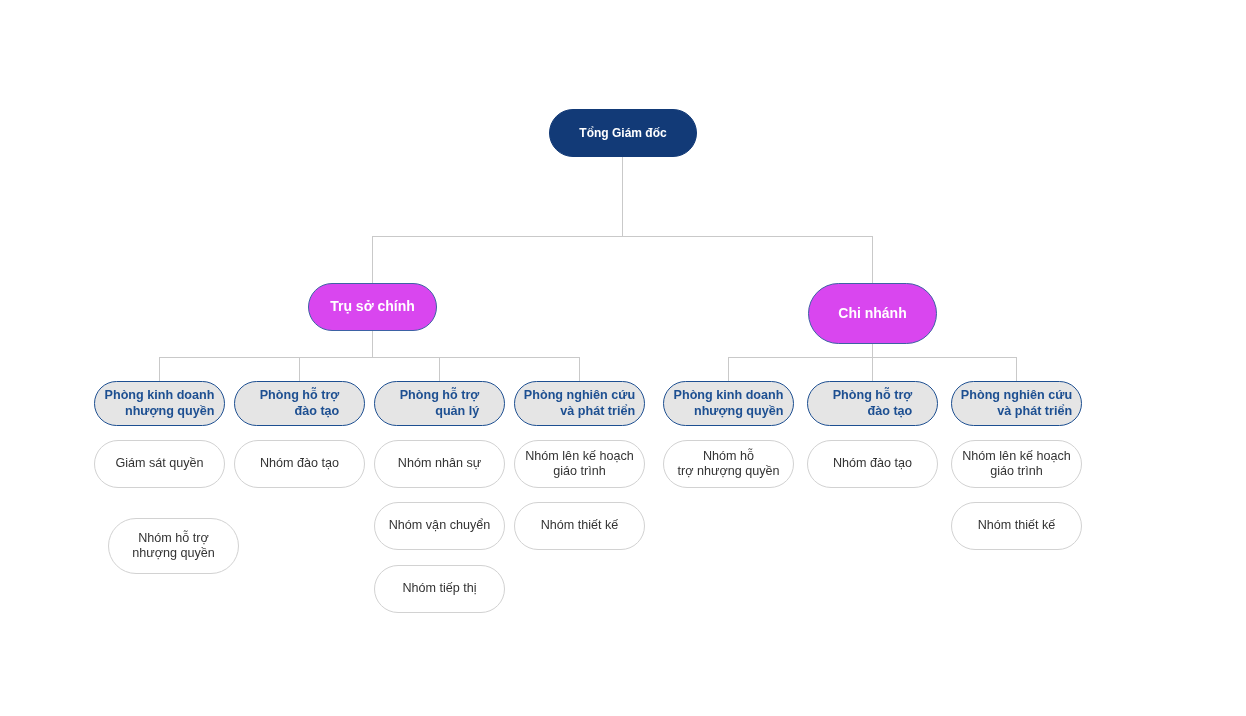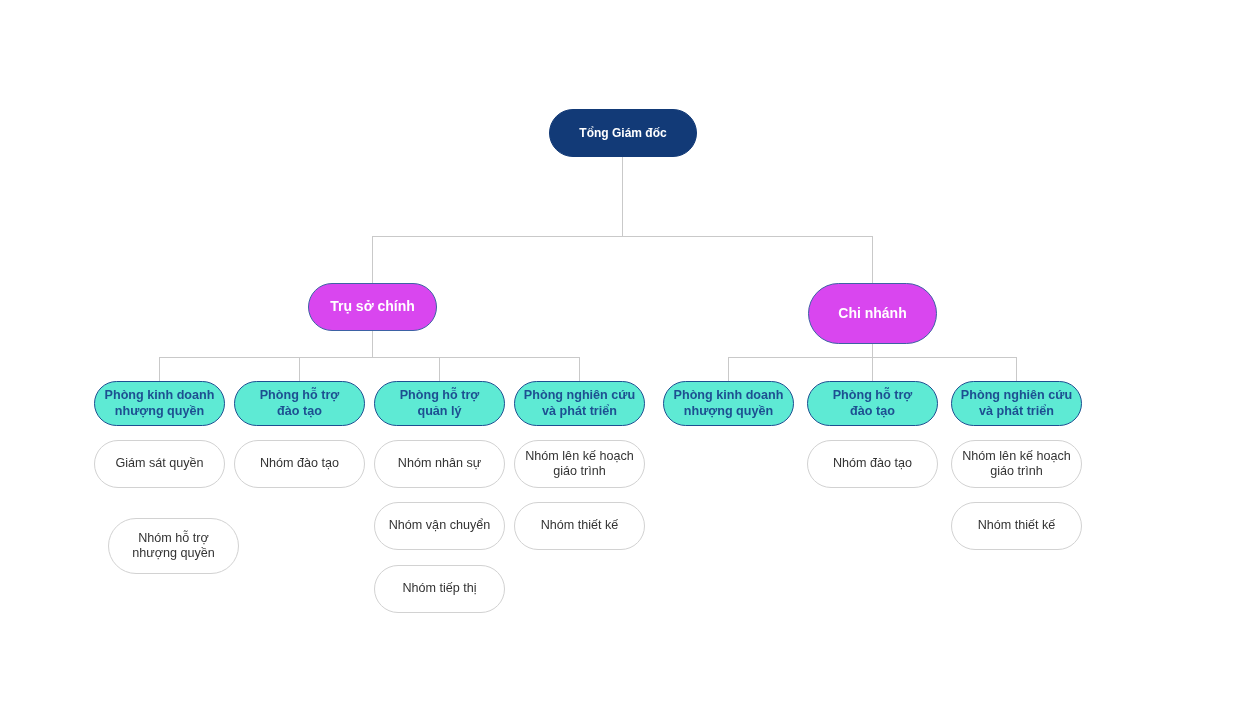--- a/index.html
+++ b/index.html
@@ -52,25 +52,26 @@
   .node.lvl2 {
     background: #d946ef;
     color: #ffffff;
     font-size: 14px;
     font-weight: bold;
     border: 1px solid #3d62a4;
   }
 
   
   .node.lvl3 {
-    background: #5eead4;
+    background: #e5e5e5;
     color: #1d4f91;
     font-size: 12.6px;
     font-weight: bold;
     border: 1.4px solid #1d4f91;
+    text-align: right;
   }
 
   
   .node.lvl4 {
     background: #ffffff;
     color: #333333;
     font-size: 12.6px;
     font-weight: normal;
     border: 1px solid #d2d2d2;
   }
@@ -129,20 +130,22 @@
   <div class="node lvl4" style="left:234px; top:440px; width:131px; height:48px;">Nhóm đào tạo</div>
 
   <div class="node lvl4" style="left:374px; top:440px; width:131px; height:48px;">Nhóm nhân sự</div>
   <div class="node lvl4" style="left:374px; top:502px; width:131px; height:48px;">Nhóm vận chuyển</div>
   <div class="node lvl4" style="left:374px; top:565px; width:131px; height:48px;">Nhóm tiếp thị</div>
 
   <div class="node lvl4" style="left:514px; top:440px; width:131px; height:48px;">Nhóm lên kế hoạch
 giáo trình</div>
   <div class="node lvl4" style="left:514px; top:502px; width:131px; height:48px;">Nhóm thiết kế</div>
 
+  <div class="node lvl4" style="left:663px; top:440px; width:131px; height:48px;">Nhóm hỗ
+trợ nhượng quyền</div>
 
   <div class="node lvl4" style="left:807px; top:440px; width:131px; height:48px;">Nhóm đào tạo</div>
 
   <div class="node lvl4" style="left:951px; top:440px; width:131px; height:48px;">Nhóm lên kế hoạch
 giáo trình</div>
   <div class="node lvl4" style="left:951px; top:502px; width:131px; height:48px;">Nhóm thiết kế</div>
 
 </div>
 
 </body></html>

